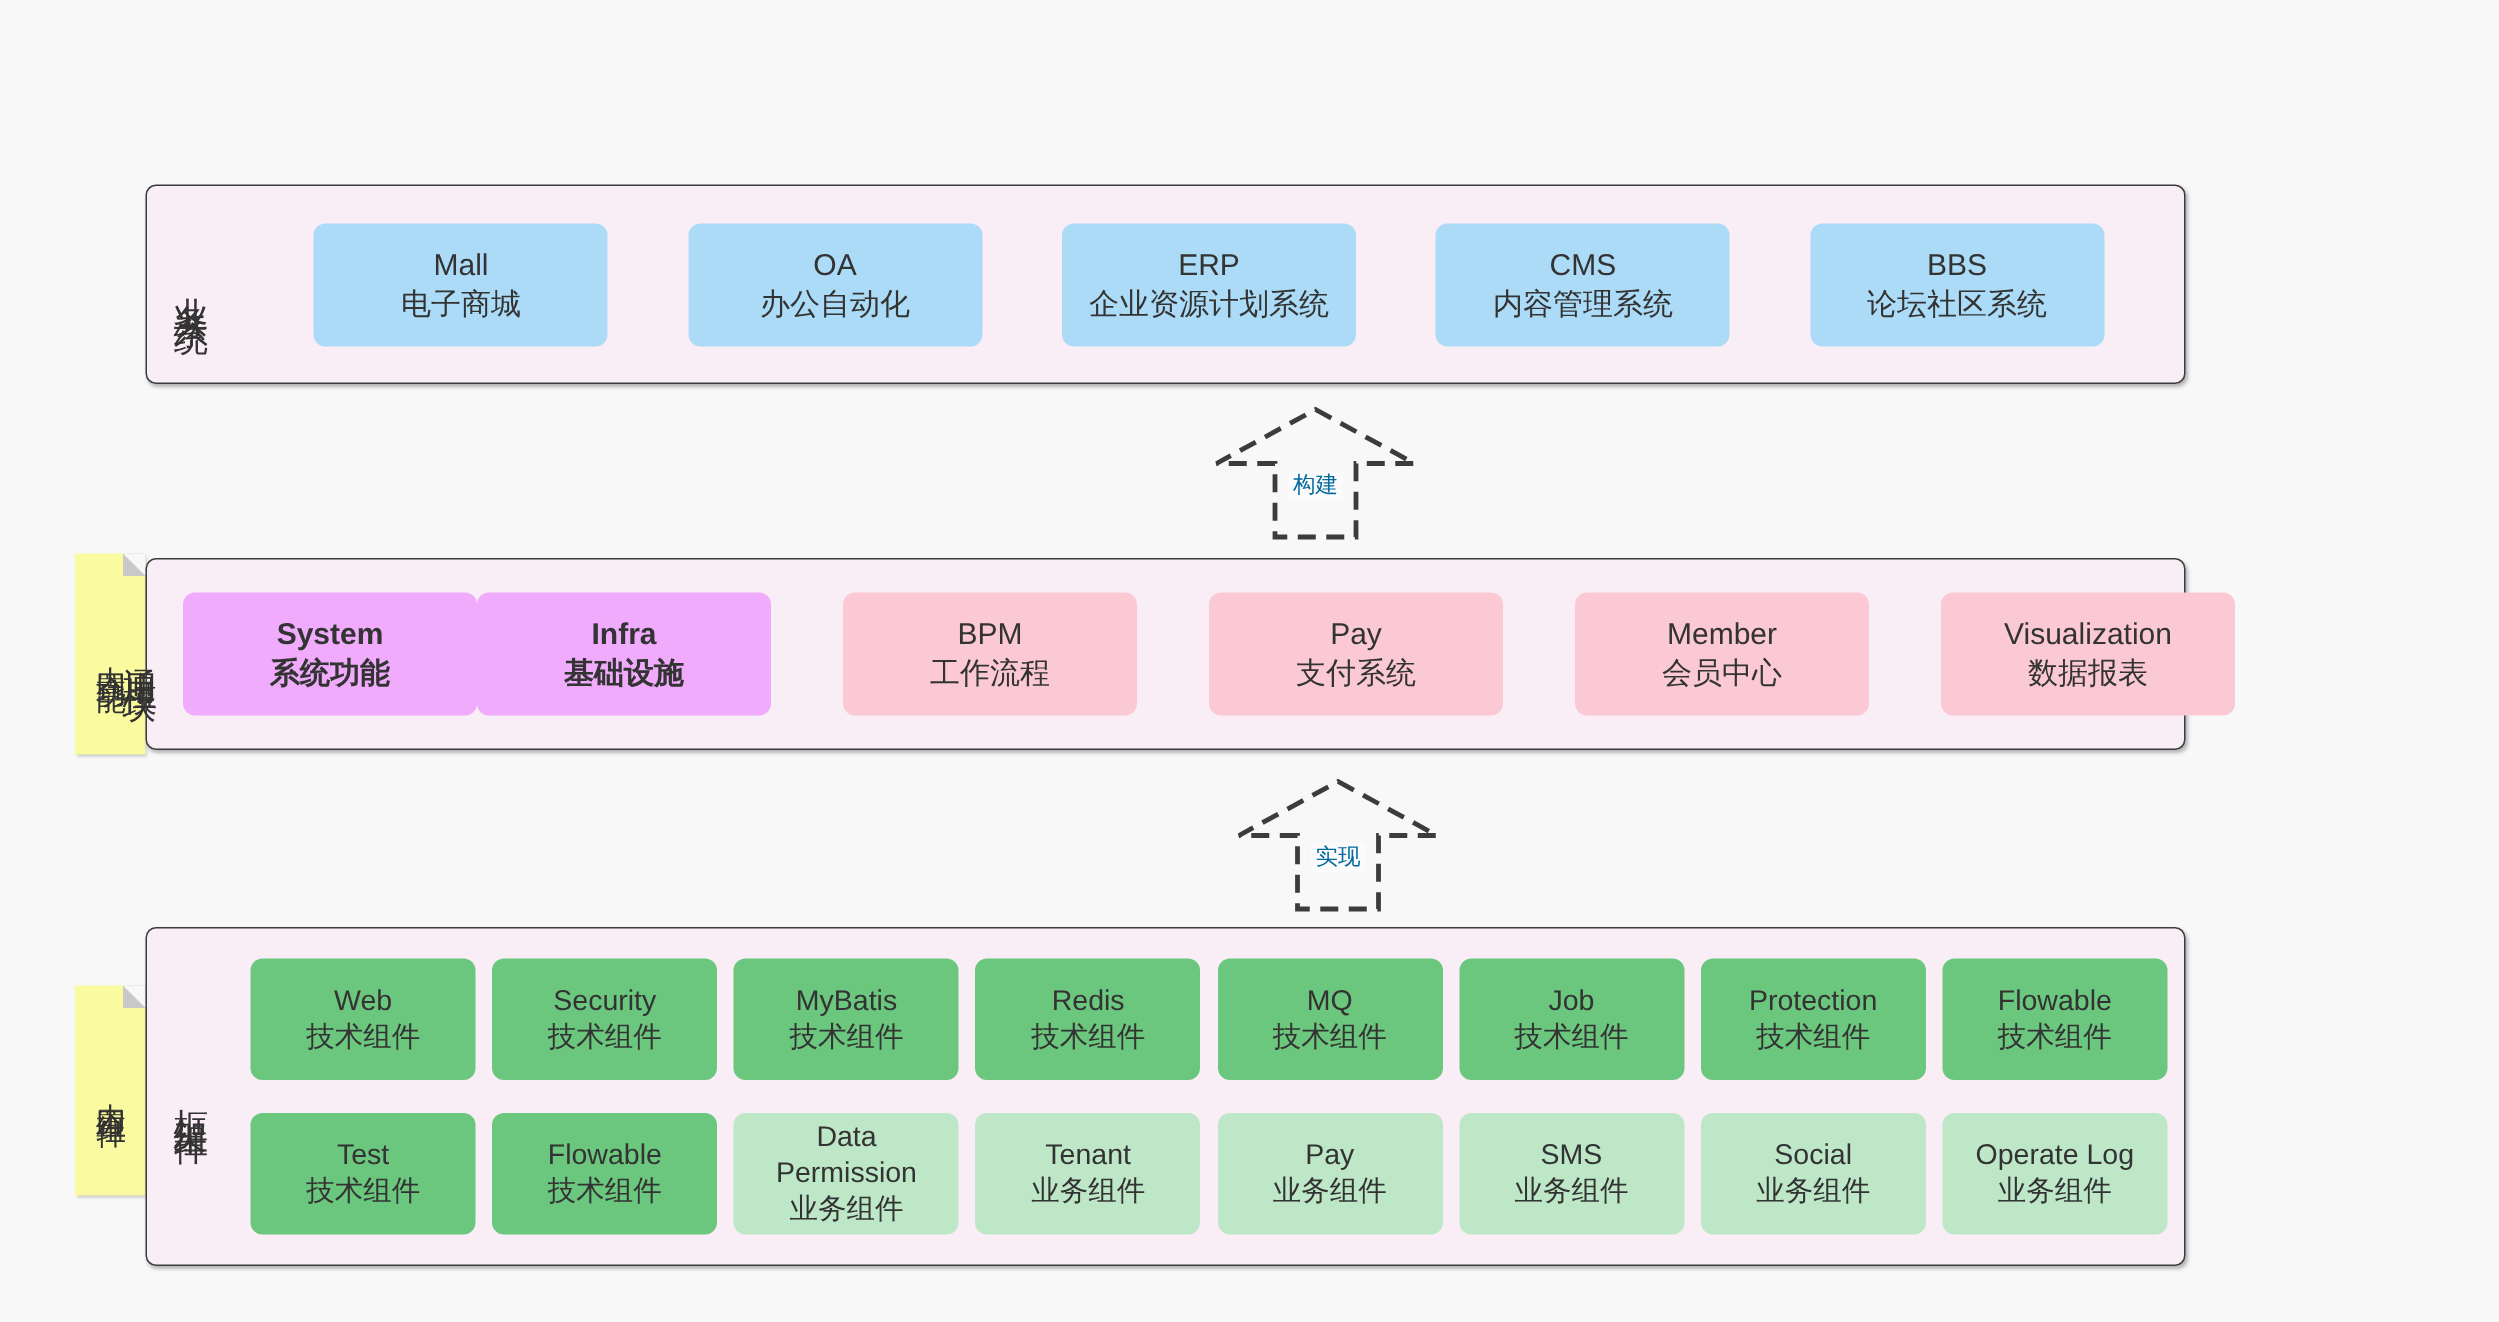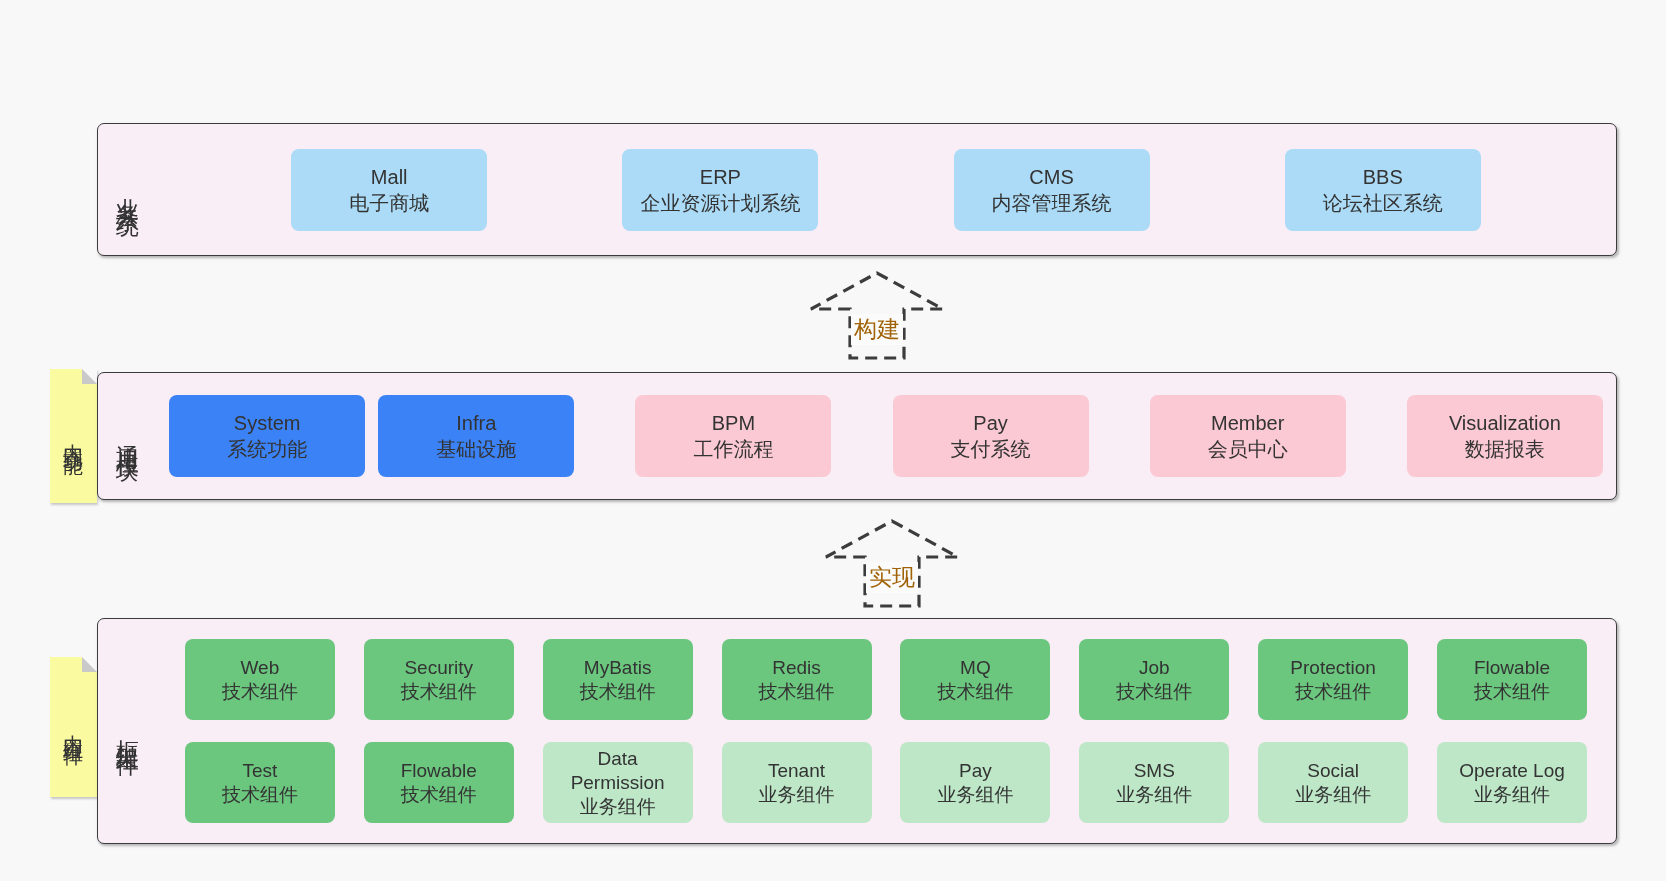--- a/index.html
+++ b/index.html
@@ -3,76 +3,80 @@
 <meta charset="utf-8">
 <style>
   html,body{margin:0;padding:0;}
   body{
     width:1666px;height:881px;position:relative;overflow:hidden;
     background:#f8f8f8;
     font-family:"Liberation Sans","DejaVu Sans",sans-serif;
     color:#333;
   }
   .layer{
-    position:absolute;left:97px;width:1520px;
+    position:absolute;left:97px;width:1360px;
     background:#f9edf6;border:1.6px solid #3c3c3c;border-radius:7px;
     box-shadow:1.5px 2px 2.5px rgba(60,60,60,.35);
-    display:flex;box-sizing:border-box;
+    display:flex;box-sizing:border-box;justify-content:center;
   }
   .layer-label-zone{width:58px;display:flex;align-items:center;justify-content:center;flex:0 0 auto;}
   .v-label{
     writing-mode:vertical-rl;text-orientation:upright;
     font-size:23px;letter-spacing:5px;color:#333;line-height:1.1;
   }
   .boxes{flex:1;display:flex;align-items:center;justify-content:space-evenly;}
   .rows{flex:1;display:flex;flex-direction:column;justify-content:center;gap:22px;}
   .row{display:flex;justify-content:space-evenly;}
   .box{
     border-radius:8px;display:flex;flex-direction:column;align-items:center;justify-content:center;
     text-align:center;color:#333;box-sizing:border-box;padding:2px 4px;
   }
   .box .bt,.box .bs{white-space:pre-line;}
   .layer-a .box,.layer-b .box{width:196px;height:82px;font-size:20px;line-height:26px;}
   .layer-c .box{width:150px;height:81px;font-size:19px;line-height:24px;}
   .blue{background:#abdbf6;}
-  .red{background:#3b82f6;}
+  .red{background:#f0abfc;font-weight:bold;}
   .pink{background:#fbc9d3;margin-left:48px;}
   .green{background:#6bc67e;}
   .lightgreen{background:#bde7c7;}
   .sticky{
     position:absolute;left:50px;width:47px;background:#fafaa0;
     box-shadow:1px 1.5px 2px rgba(0,0,0,.2);
     display:flex;align-items:center;justify-content:center;
   }
   .sticky .v-label{font-size:20px;letter-spacing:4px;}
   .fold{
     position:absolute;top:0;right:0;width:0;height:0;border-style:solid;
     border-width:0 15px 15px 0;
     border-color:#f8f8f8 #f8f8f8 #c9c9c9 #c9c9c9;
   }
   .arrow-wrap{position:absolute;width:140px;height:91px;}
   .arrow-wrap svg{display:block;}
   .arrow-label{
     position:absolute;left:50%;top:44px;transform:translateX(-50%);
-    background:#fbfbfb;padding:0 3px;font-size:23px;color:#a16207;white-space:nowrap;
+    background:#fbfbfb;padding:0 3px;font-size:15px;color:#0369a1;white-space:nowrap;
   }
 </style>
 </head>
 <body>
 
 <div>
 
   <section class="layer layer-a" style="top:123px;height:133px;">
     <div class="layer-label-zone">
       <div class="v-label">业务系统</div>
     </div>
     <div class="boxes">
         <div class="box blue">
           <span class="bt">Mall</span>
           <span class="bs">电子商城</span>
+        </div>
+        <div class="box blue">
+          <span class="bt">OA</span>
+          <span class="bs">办公自动化</span>
         </div>
         <div class="box blue">
           <span class="bt">ERP</span>
           <span class="bs">企业资源计划系统</span>
         </div>
         <div class="box blue">
           <span class="bt">CMS</span>
           <span class="bs">内容管理系统</span>
         </div>
         <div class="box blue">

